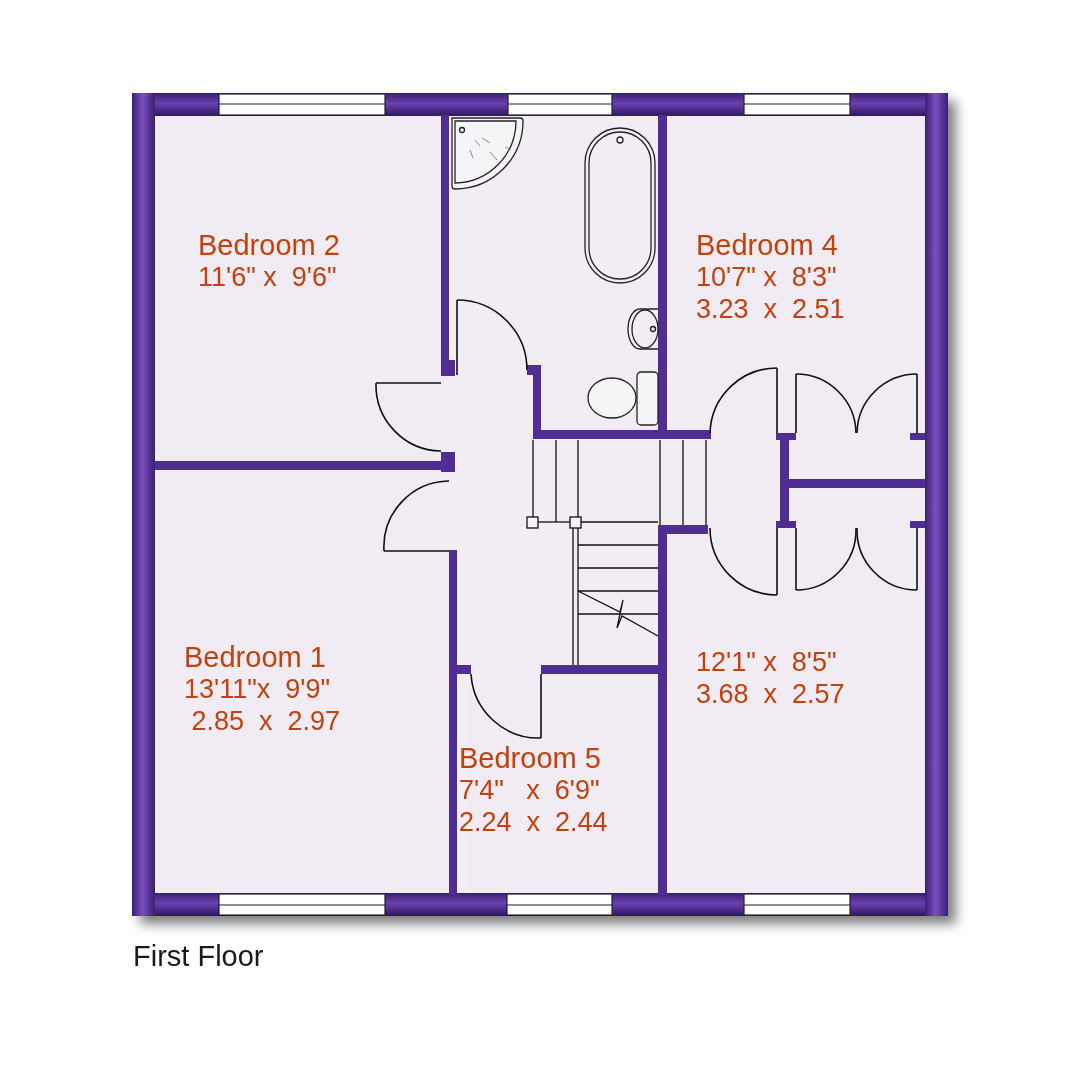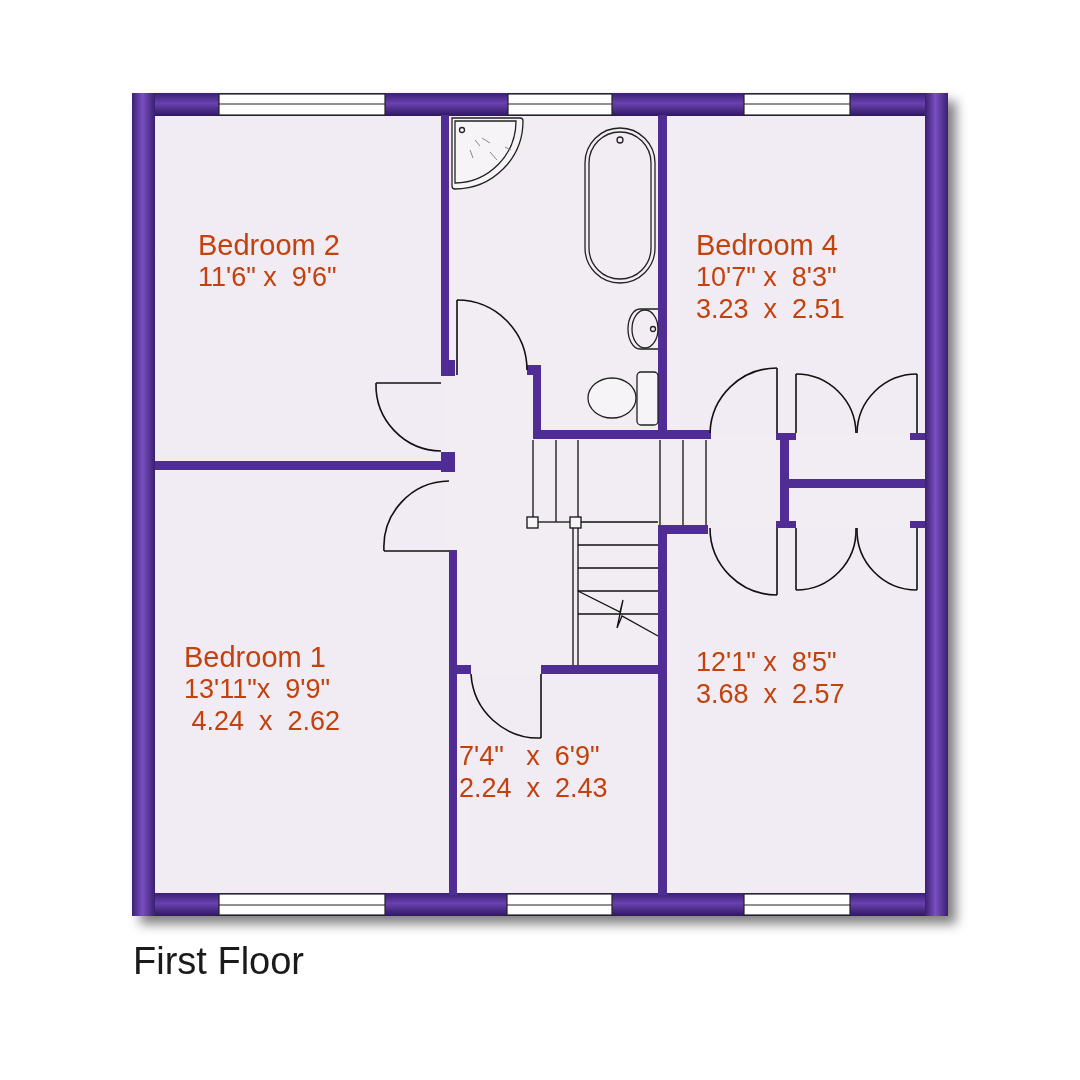--- a/index.html
+++ b/index.html
@@ -1,21 +1,21 @@
 <!DOCTYPE html>
 <html><head>
 <meta charset="utf-8">
 <style>
   html,body{margin:0;padding:0;background:#ffffff;}
   body{width:1080px;height:1080px;position:relative;overflow:hidden;font-family:"Liberation Sans",sans-serif;}
   #plan{position:absolute;left:0;top:0;width:1080px;height:1080px;}
   .room-label{position:absolute;text-align:left;color:#c2410c;font-family:"Liberation Sans",sans-serif;line-height:1.18;}
   .room-label .name{font-size:29px;display:block;white-space:nowrap;}
   .room-label .imp,.room-label .met{font-size:27px;display:block;white-space:pre;}
-  .floor-title{position:absolute;left:133px;top:940px;font-size:38px;color:#1a1a1a;font-family:"Liberation Sans",sans-serif;}
+  .floor-title{position:absolute;left:133px;top:940px;font-size:29px;color:#1a1a1a;font-family:"Liberation Sans",sans-serif;}
 </style>
 </head>
 <body>
 
 <svg id="plan" viewBox="0 0 1080 1080" xmlns="http://www.w3.org/2000/svg">
   <defs>
     <filter id="shadow" x="-10%" y="-10%" width="130%" height="130%">
       <feGaussianBlur in="SourceAlpha" stdDeviation="6"></feGaussianBlur>
       <feOffset dx="8" dy="8" result="ob"></feOffset>
       <feComponentTransfer>
@@ -206,24 +206,25 @@
   <span class="imp">11'6" x  9'6"</span>
 </div>
 <div class="room-label" style="left:696px;top:228px;width:200px;">
   <span class="name">Bedroom 4</span>
   <span class="imp">10'7" x  8'3"</span>
   <span class="met">3.23  x  2.51</span>
 </div>
 <div class="room-label" style="left:184px;top:640px;width:210px;">
   <span class="name">Bedroom 1</span>
   <span class="imp">13'11"x  9'9"</span>
-  <span class="met"> 4.24  x  2.62</span>
+  <span class="met"> 2.85  x  2.97</span>
 </div>
 <div class="room-label" style="left:696px;top:647px;width:200px;">
   <span class="imp">12'1" x  8'5"</span>
   <span class="met">3.68  x  2.57</span>
 </div>
 <div class="room-label" style="left:459px;top:741px;width:200px;">
+  <span class="name">Bedroom 5</span>
   <span class="imp">7'4"   x  6'9"</span>
-  <span class="met">2.24  x  2.43</span>
+  <span class="met">2.24  x  2.44</span>
 </div>
 
 <div class="floor-title">First Floor</div>
 
 </body></html>

